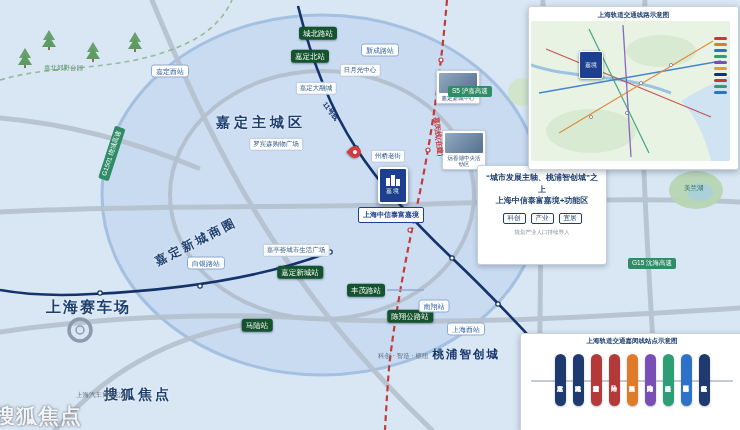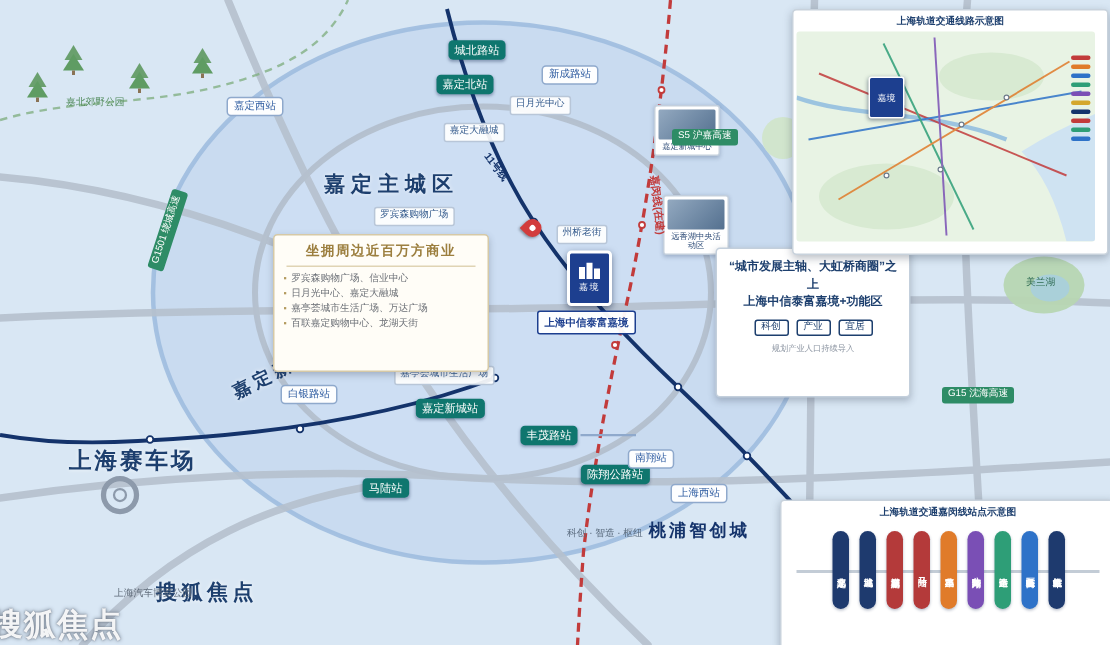--- a/index.html
+++ b/index.html
@@ -1,20 +1,20 @@
 <!DOCTYPE html>
 <html><head>
 <meta charset="utf-8">
 <style>
   html,body{margin:0;padding:0;background:#e8eef5;font-family:"Liberation Sans","DejaVu Sans",sans-serif;}
   .map{position:relative;width:740px;height:430px;overflow:hidden;background:#d9e7f4;}
   svg.base{position:absolute;left:0;top:0;}
 
   
-  .pill-b{position:absolute;transform:translate(-50%,-50%);background:#0f766e;color:#fff;
+  .pill-b{position:absolute;transform:translate(-50%,-50%);background:#14532d;color:#fff;
     font-size:7.5px;line-height:1;padding:2.5px 4px;border-radius:3px;white-space:nowrap;
     box-shadow:0 1px 2px rgba(20,40,80,.35);z-index:4;}
   .pill-w{position:absolute;transform:translate(-50%,-50%);background:rgba(255,255,255,.96);color:#2c5aa0;
     font-size:7px;line-height:1;padding:2px 4px;border-radius:3px;border:1px solid #8fa9cc;white-space:nowrap;z-index:4;}
   .poi{position:absolute;transform:translate(-50%,-50%);background:rgba(255,255,255,.92);color:#335a8c;
     font-size:6.5px;line-height:1;padding:2px 3px;border:1px solid #b8c6d8;border-radius:2px;white-space:nowrap;z-index:3;}
   .region{position:absolute;color:#1d3f6e;font-weight:bold;white-space:nowrap;z-index:2;
     transform-origin:left center;text-shadow:0 0 3px rgba(255,255,255,.8);}
   .roadlab{position:absolute;background:#2e8c66;color:#fff;font-size:6.5px;line-height:1;
     padding:2px 4px;border-radius:2px;white-space:nowrap;z-index:3;transform-origin:center;}
@@ -258,37 +258,23 @@
 
   <div>
 
       <span class="smalltxt" style="left: 44px; top: 64px; color: rgb(79, 138, 90);">嘉北郊野公园</span>
 
       <span class="smalltxt" style="left: 76px; top: 391px; color: rgb(95, 107, 121);">上海汽车博览公园</span>
 
       <span class="smalltxt" style="left: 684px; top: 184px; color: rgb(46, 107, 82);">美兰湖</span>
     </div>
 
-  <div class="panelL">
-    <div class="t">坐拥周边近百万方商业</div>
-    <div class="rule"></div>
-    <div>
-
-        <div class="it">罗宾森购物广场、信业中心</div>
-
-        <div class="it">日月光中心、嘉定大融城</div>
-
-        <div class="it">嘉亭荟城市生活广场、万达广场</div>
-
-        <div class="it">百联嘉定购物中心、龙湖天街</div>
-      </div>
-  </div>
 
   <div class="panelR">
-    <div class="q">“城市发展主轴、大虹桥商圈”之上</div>
+    <div class="q">“城市发展主轴、桃浦智创城”之上</div>
     <div class="q">上海中信泰富嘉境+功能区</div>
     <div class="tags">
 
         <span class="tag">科创</span>
 
         <span class="tag">产业</span>
 
         <span class="tag">宜居</span>
       </div>
     <div class="note">规划产业人口持续导入</div>

